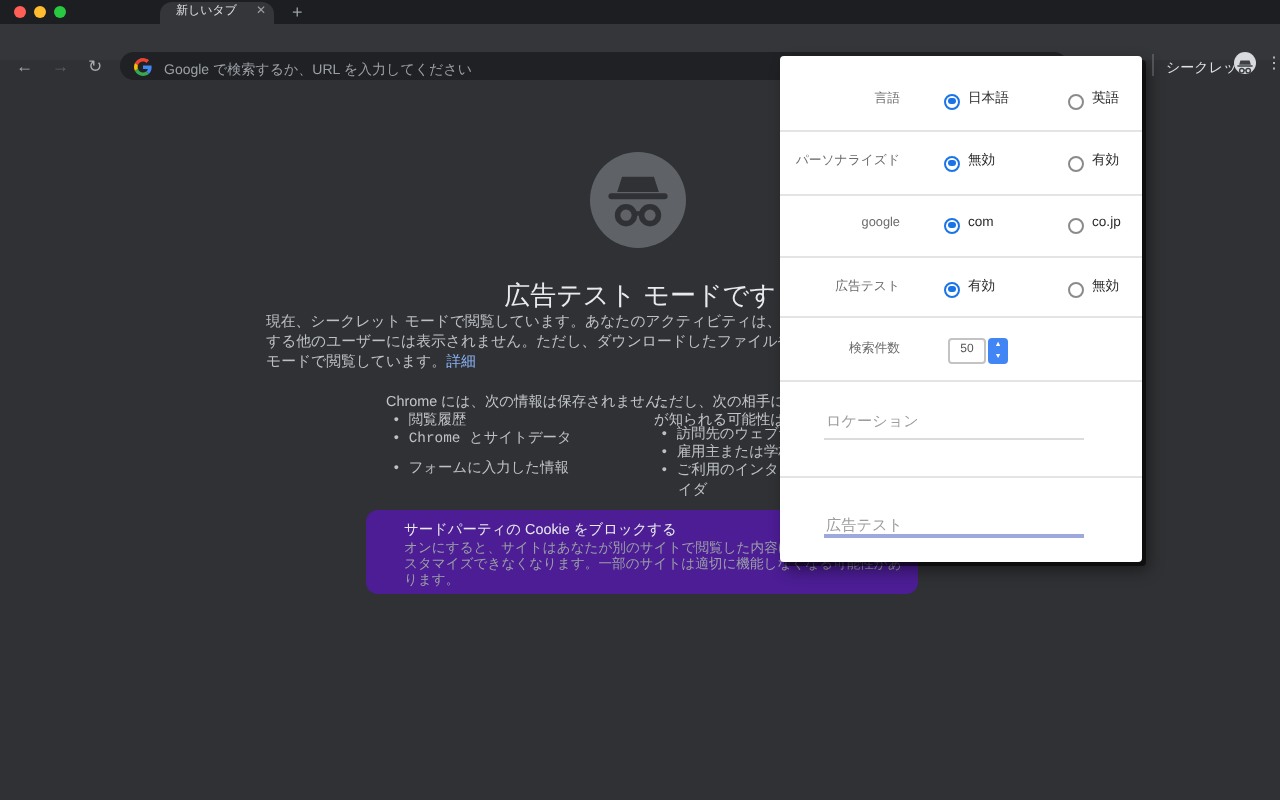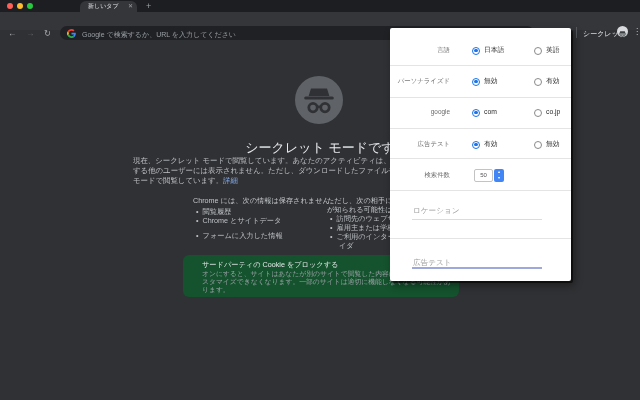--- a/index.html
+++ b/index.html
@@ -28,24 +28,24 @@
   #tb-sep{left:576px;top:15px;width:1px;height:11px;background:#55585c;}
   #profile-label{left:583px;top:17px;color:#dfe1e4;font-size:7px;white-space:nowrap;}
   #avatar{left:617px;top:14px;width:11px;height:11px;border-radius:50%;background:#d8dade;}
   #menu-dots{left:633px;top:15px;color:#c6c9cd;font-size:8px;letter-spacing:0;}
   
   #spy-circle{left:295px;top:76px;width:48px;height:48px;border-radius:50%;background:#5f6368;}
   #page-title{left:160px;top:139px;width:320px;text-align:center;color:#e8eaed;font-size:13px;}
   .intro{left:133px;width:360px;color:#bdc1c6;font-size:7.4px;line-height:9px;white-space:nowrap;}
   a.lm{color:#8ab4f8;text-decoration:none;}
   .colhead{color:#c2c6cb;font-size:7.2px;line-height:9px;white-space:nowrap;}
-  .li{color:#bdc1c6;font-size:7.2px;line-height:9px;white-space:nowrap;}
+  .li{color:#bdc1c6;font-size:7.2px;line-height:9px;white-space:nowrap;font-family:Liberation Mono, monospace;}
   .li::before{content:"•";margin-right:4px;color:#bdc1c6;}
-  .liwrap{color:#bdc1c6;font-size:7.2px;line-height:9px;}
-  #cookie-card{left:183px;top:255px;width:276px;height:42px;background:#14532d;border-radius:6px;}
+  .liwrap{color:#bdc1c6;font-size:7.2px;line-height:9px;font-family:Liberation Serif, serif;}
+  #cookie-card{left:183px;top:255px;width:276px;height:42px;background:#4c1d95;border-radius:6px;}
   #cookie-card .ct{position:absolute;left:19px;top:5px;color:#e8eaed;font-size:7.2px;white-space:nowrap;}
   #cookie-card .cb{position:absolute;left:19px;color:#9aa0a6;font-size:6.8px;white-space:nowrap;}
   
   #popup{left:390px;top:28px;width:181px;height:253px;background:#ffffff;border-radius:2px;
          box-shadow:2px 2px 0 rgba(0,0,0,.55), 3px 4px 8px rgba(0,0,0,.45);z-index:5;}
   .sep{position:absolute;left:0;width:181px;height:1px;background:#e4e4e4;}
   .prow{position:absolute;left:0;width:181px;height:14px;}
   .plabel{position:absolute;left:6px;top:0;width:54px;text-align:right;
           color:#6b6b6b;font-size:6.4px;line-height:14px;white-space:nowrap;}
   .radio{position:absolute;top:3.5px;width:6px;height:6px;border:1.4px solid #8a8a8a;
@@ -109,21 +109,21 @@
 
 <div class="abs" id="spy-circle">
   <svg width="48" height="48" viewBox="0 0 24 24">
     <path fill="#303134" d="M8 6.2h8l1.2 3.8H6.8z"></path>
     <rect x="4.6" y="10.3" width="14.8" height="1.5" rx=".75" fill="#303134"></rect>
     <circle cx="9" cy="15.8" r="2.1" fill="none" stroke="#303134" stroke-width="1.4"></circle>
     <circle cx="15" cy="15.8" r="2.1" fill="none" stroke="#303134" stroke-width="1.4"></circle>
     <path d="M11.1 15.8q.9-1 1.8 0" fill="none" stroke="#303134" stroke-width="1.1"></path>
   </svg>
 </div>
-<div class="abs" id="page-title">シークレット モードです</div>
+<div class="abs" id="page-title">広告テスト モードです</div>
 
 <div class="abs intro" style="top:156px">現在、シークレット モードで閲覧しています。あなたのアクティビティは、このデバイスを使用</div>
 <div class="abs intro" style="top:166px">する他のユーザーには表示されません。ただし、ダウンロードしたファイルやブックマークは通</div>
 <div class="abs intro" style="top:176px"><span>モードで閲覧しています。</span><a class="lm" href="#">詳細</a></div>
 
 <div class="abs colhead" style="left:193px;top:196px">Chrome には、次の情報は保存されません。</div>
 <div class="abs li" style="left:196px;top:207px">閲覧履歴</div>
 <div class="abs li" style="left:196px;top:216px">Chrome とサイトデータ</div>
 <div class="abs li" style="left:196px;top:231px">フォームに入力した情報</div>
 

